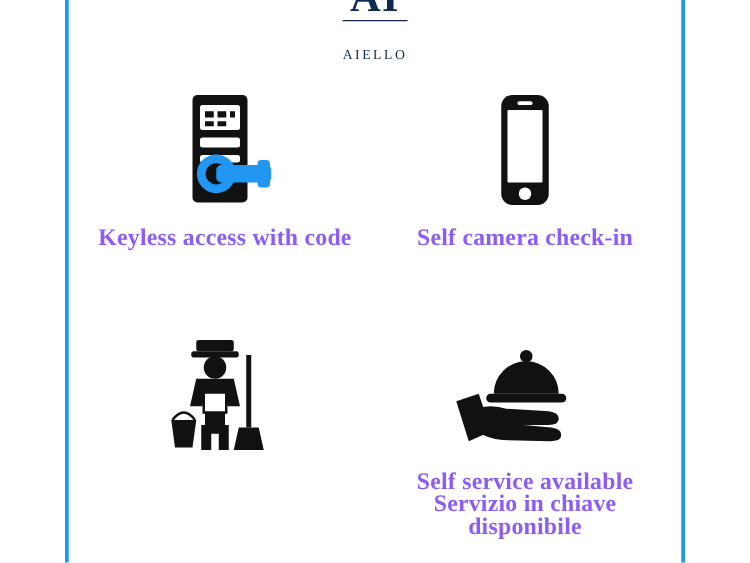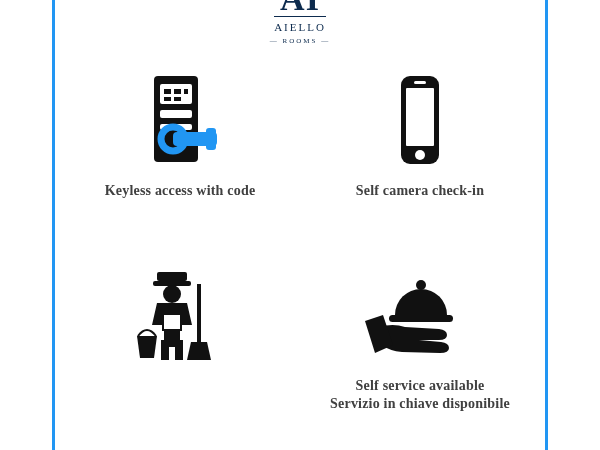--- a/index.html
+++ b/index.html
@@ -49,21 +49,21 @@
   }
   .brand-name {
     font-family: "Liberation Serif", serif;
     font-size: 11px;
     letter-spacing: 2px;
     color: #0d2b4e;
     line-height: 14px;
     margin-top: 2px;
     border-top: 1px solid #0d2b4e;
     display: inline-block;
-    padding-top: 3px;
+    padding-top: 20px;
   }
   .brand-sub {
     font-family: "Liberation Serif", serif;
     font-size: 7px;
     letter-spacing: 2px;
     color: #0d2b4e;
     line-height: 10px;
     margin-top: 1px;
   }
 
@@ -87,42 +87,41 @@
     box-sizing: border-box;
   }
   .icon-wrap {
     height: 108px;
     display: flex;
     align-items: center;
     justify-content: center;
   }
   .caption {
     text-align: center;
-    color: #404040;
+    color: #8b5cf6;
     font-family: "Liberation Serif", serif;
     font-weight: 700;
-    font-size: 14px;
+    font-size: 19px;
     line-height: 18px;
     margin-top: 6px;
     letter-spacing: 0.2px;
   }
   .caption .line2 { display: block; }
 </style>
 </head>
 <body>
 
 <div class="page">
 
   <div class="rule left"></div>
   <div class="rule right"></div>
 
   <div class="brand">
     <div class="brand-mark">AI</div>
     <div class="brand-name">AIELLO</div>
-    <div class="brand-sub">— ROOMS —</div>
   </div>
 
   <div class="grid">
 
     <div class="cell">
       <div class="icon-wrap">
         <svg width="104" height="104" viewBox="0 0 104 104">
 
           <rect x="26" y="6" width="44" height="86" rx="4" fill="#111111"></rect>
           <rect x="32" y="14" width="32" height="20" rx="2" fill="#ffffff"></rect>

